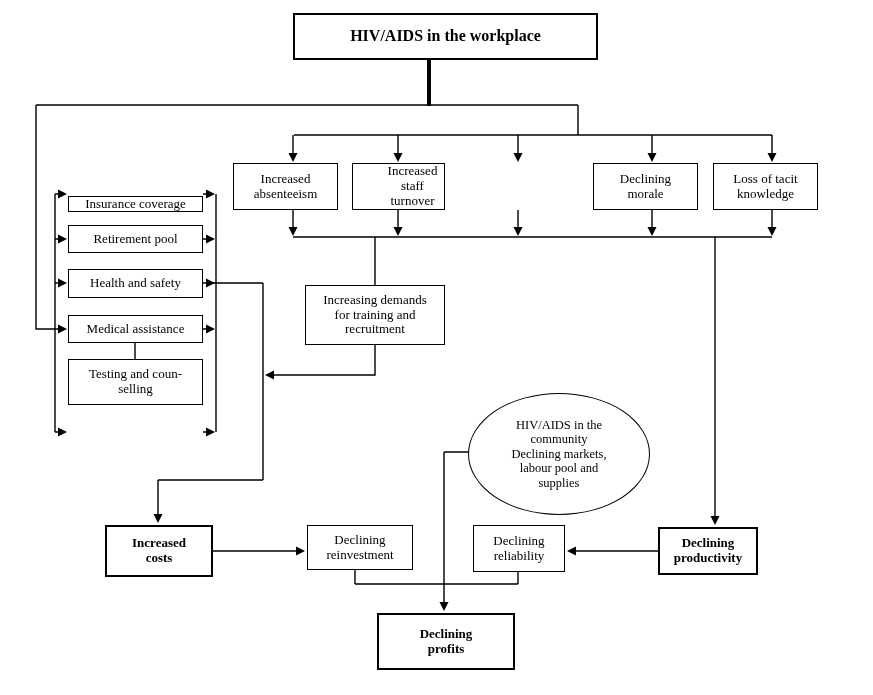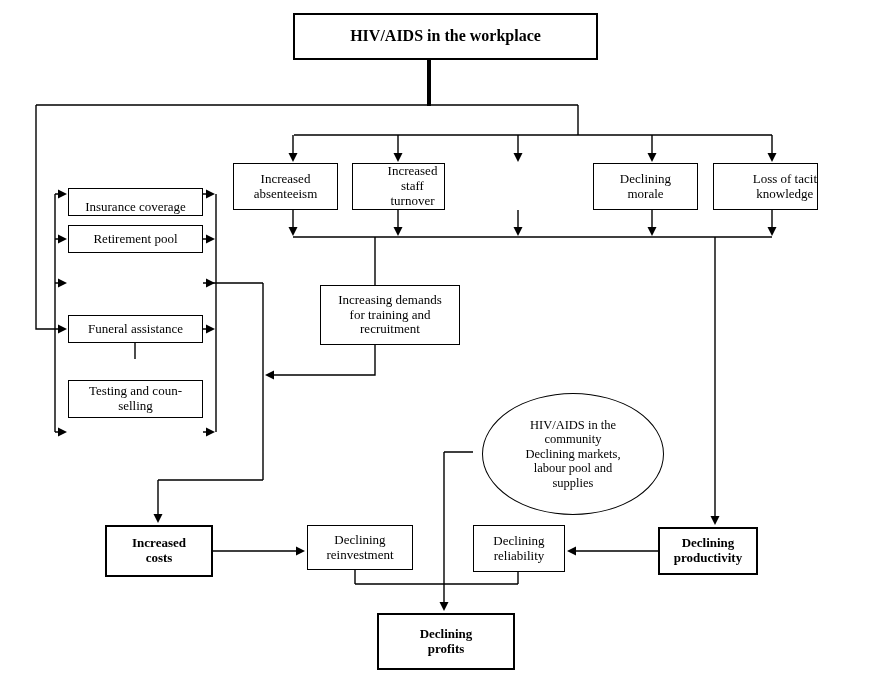--- a/index.html
+++ b/index.html
@@ -19,32 +19,32 @@
   .outcome{border-width:2px;}
   .ellipse{border-radius:50%;font-size:12.5px;padding:0 14px;}
   
   #b-title{left:293px;top:13px;width:305px;height:47px;}
   
   .eff{top:163px;height:47px;}
   #b-eff0{left:233px;width:105px;}
   #b-eff1{left:352px;width:93px;padding-left:28px;}
   #b-eff2{left:473px;width:105px;}
   #b-eff3{left:593px;width:105px;}
-  #b-eff4{left:713px;width:105px;justify-content:flex-end;}
+  #b-eff4{left:713px;width:105px;}
   
   .cost{left:68px;width:135px;}
-  #b-c0{top:188px;height:28px;align-items:flex-end;}
+  #b-c0{top:196px;height:16px;}
   #b-c1{top:225px;height:28px;}
   #b-c2{top:269px;height:29px;}
   #b-c3{top:315px;height:28px;}
-  #b-c4{top:380px;height:38px;}
+  #b-c4{top:359px;height:46px;}
   #b-c5{top:418px;height:29px;}
   
-  #b-train{left:305px;top:285px;width:140px;height:60px;margin-left:15px;}
-  #b-ellipse{left:482px;top:393px;width:182px;height:122px;}
+  #b-train{left:305px;top:285px;width:140px;height:60px;}
+  #b-ellipse{left:468px;top:393px;width:182px;height:122px;}
   #b-costs{left:105px;top:525px;width:108px;height:52px;}
   #b-reinv{left:307px;top:525px;width:106px;height:45px;}
   #b-reli{left:473px;top:525px;width:92px;height:47px;}
   #b-prod{left:658px;top:527px;width:100px;height:48px;}
   #b-profit{left:377px;top:613px;width:138px;height:57px;}
 </style>
 </head>
 <body>
 
 <div class="canvas">
@@ -127,22 +127,25 @@
     <span>Loss of tacit
 knowledge</span>
   </div>
 
   <div class="box cost" id="b-c0">
     <span>Insurance coverage</span>
   </div>
   <div class="box cost" id="b-c1">
     <span>Retirement pool</span>
   </div>
+  <div class="box cost" id="b-c2">
+    <span>Health and safety</span>
+  </div>
   <div class="box cost" id="b-c3">
-    <span>Funeral assistance</span>
+    <span>Medical assistance</span>
   </div>
   <div class="box cost" id="b-c4">
     <span>Testing and coun-
 selling</span>
   </div>
 
   <div class="box" id="b-train">
     <span>Increasing demands
 for training and
 recruitment</span>

